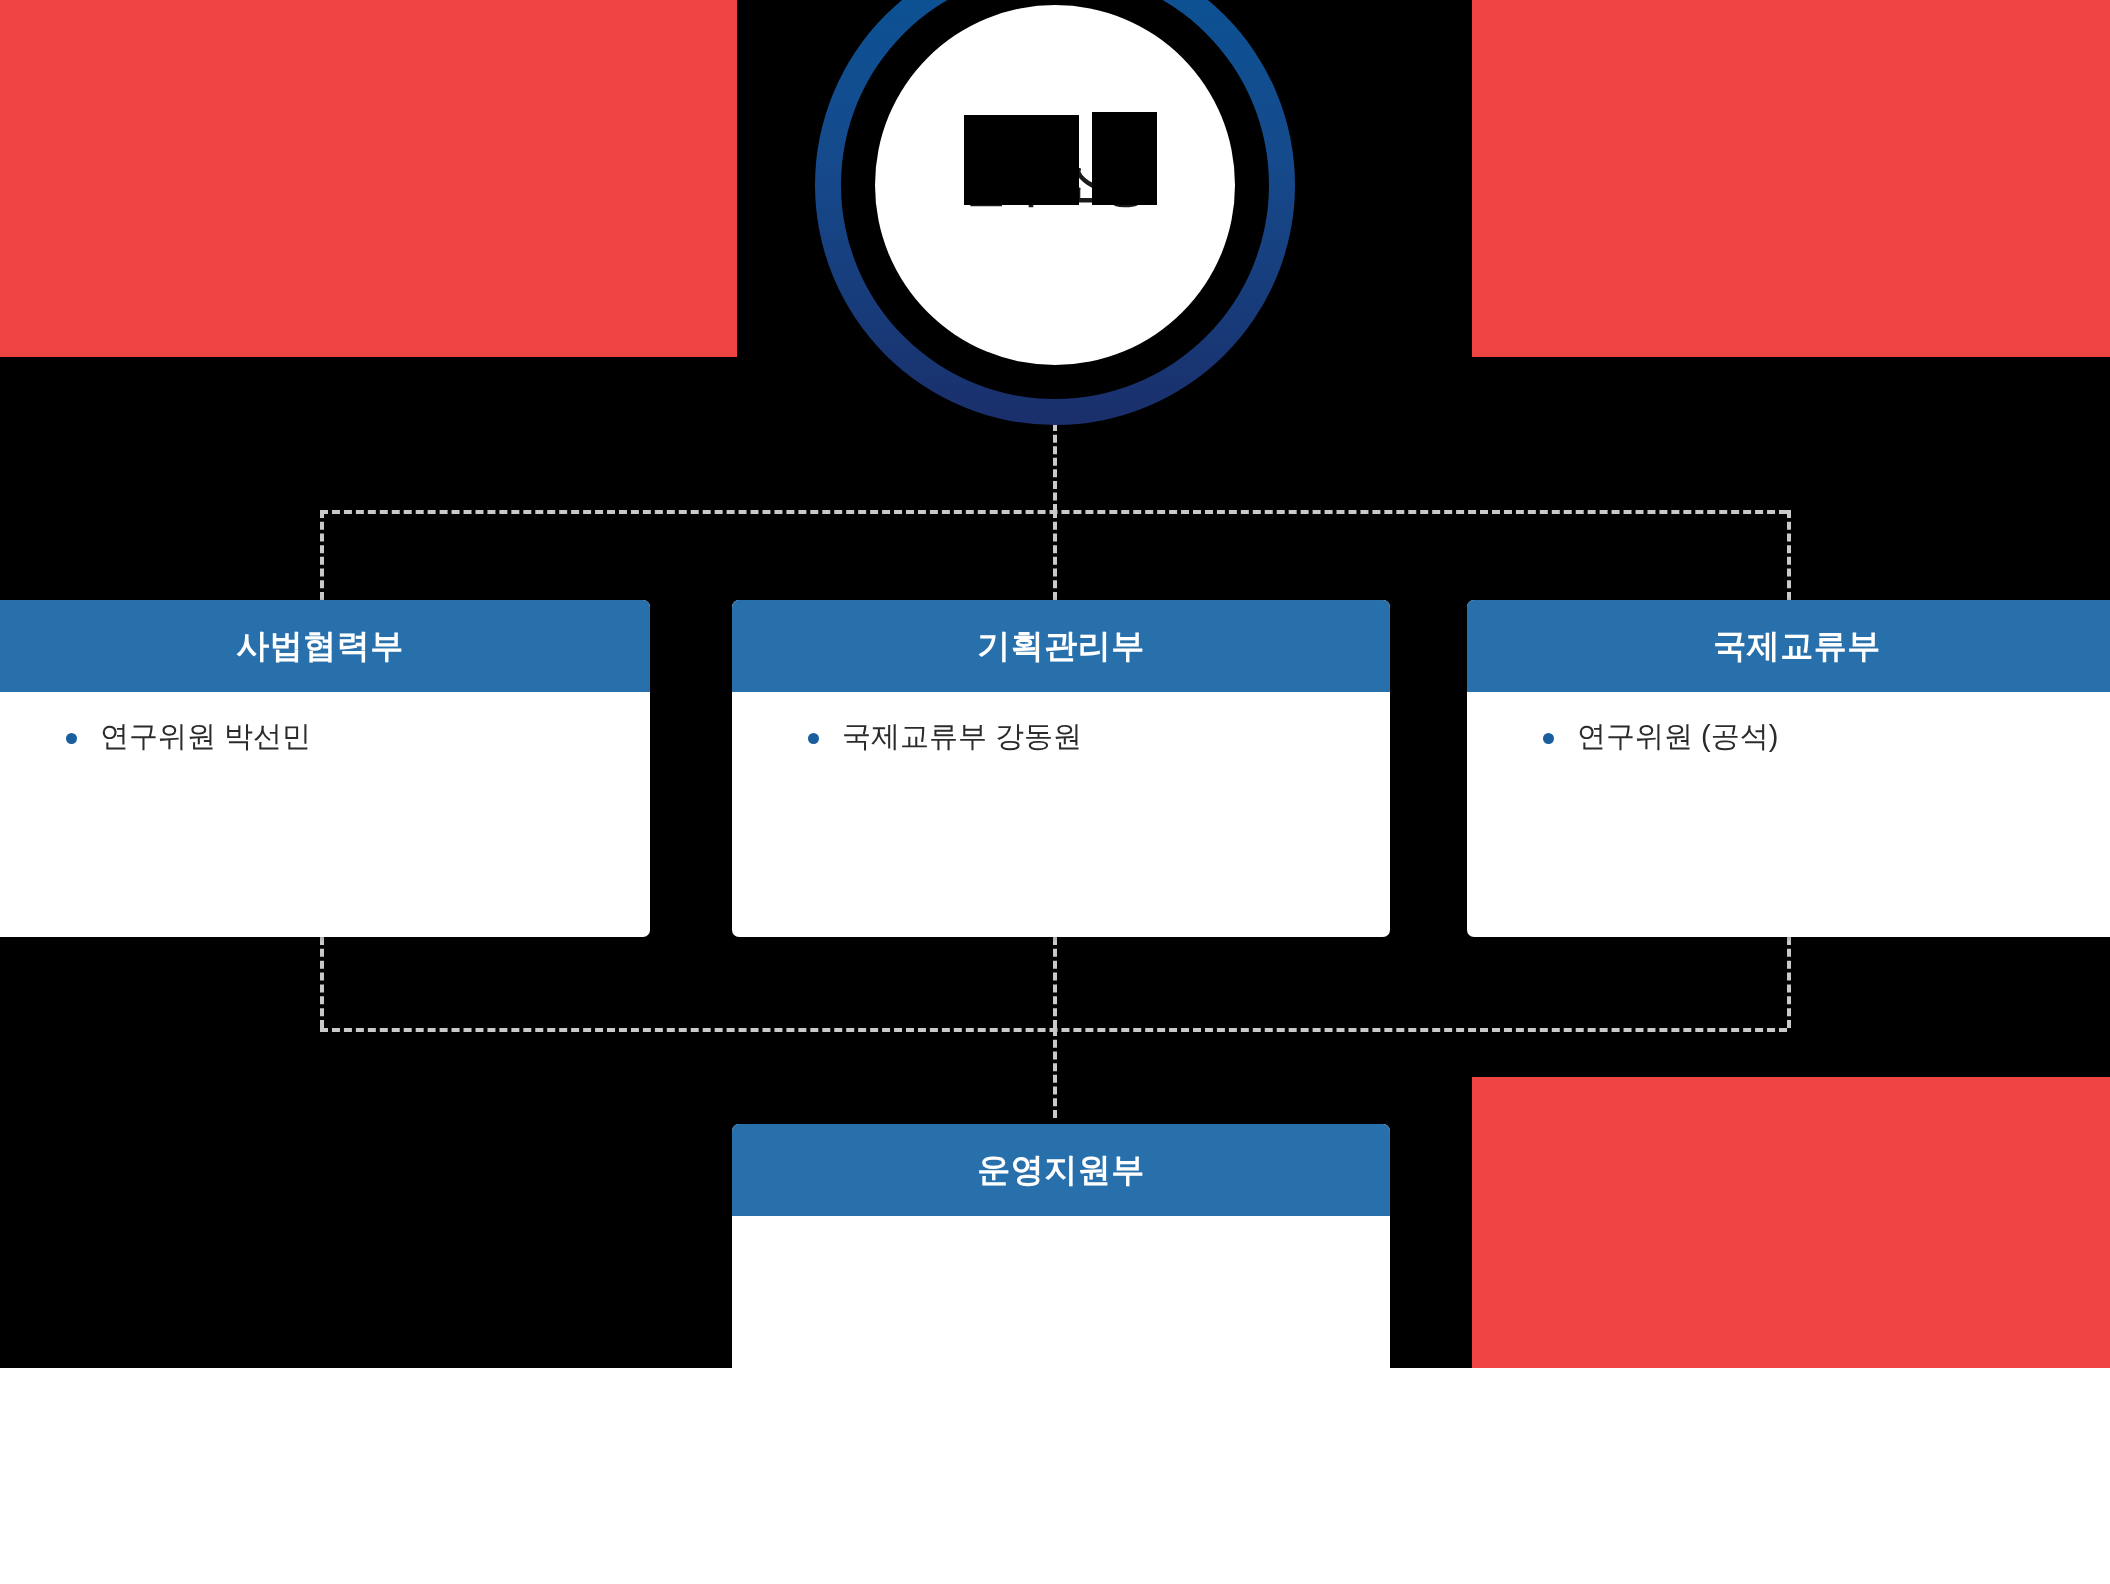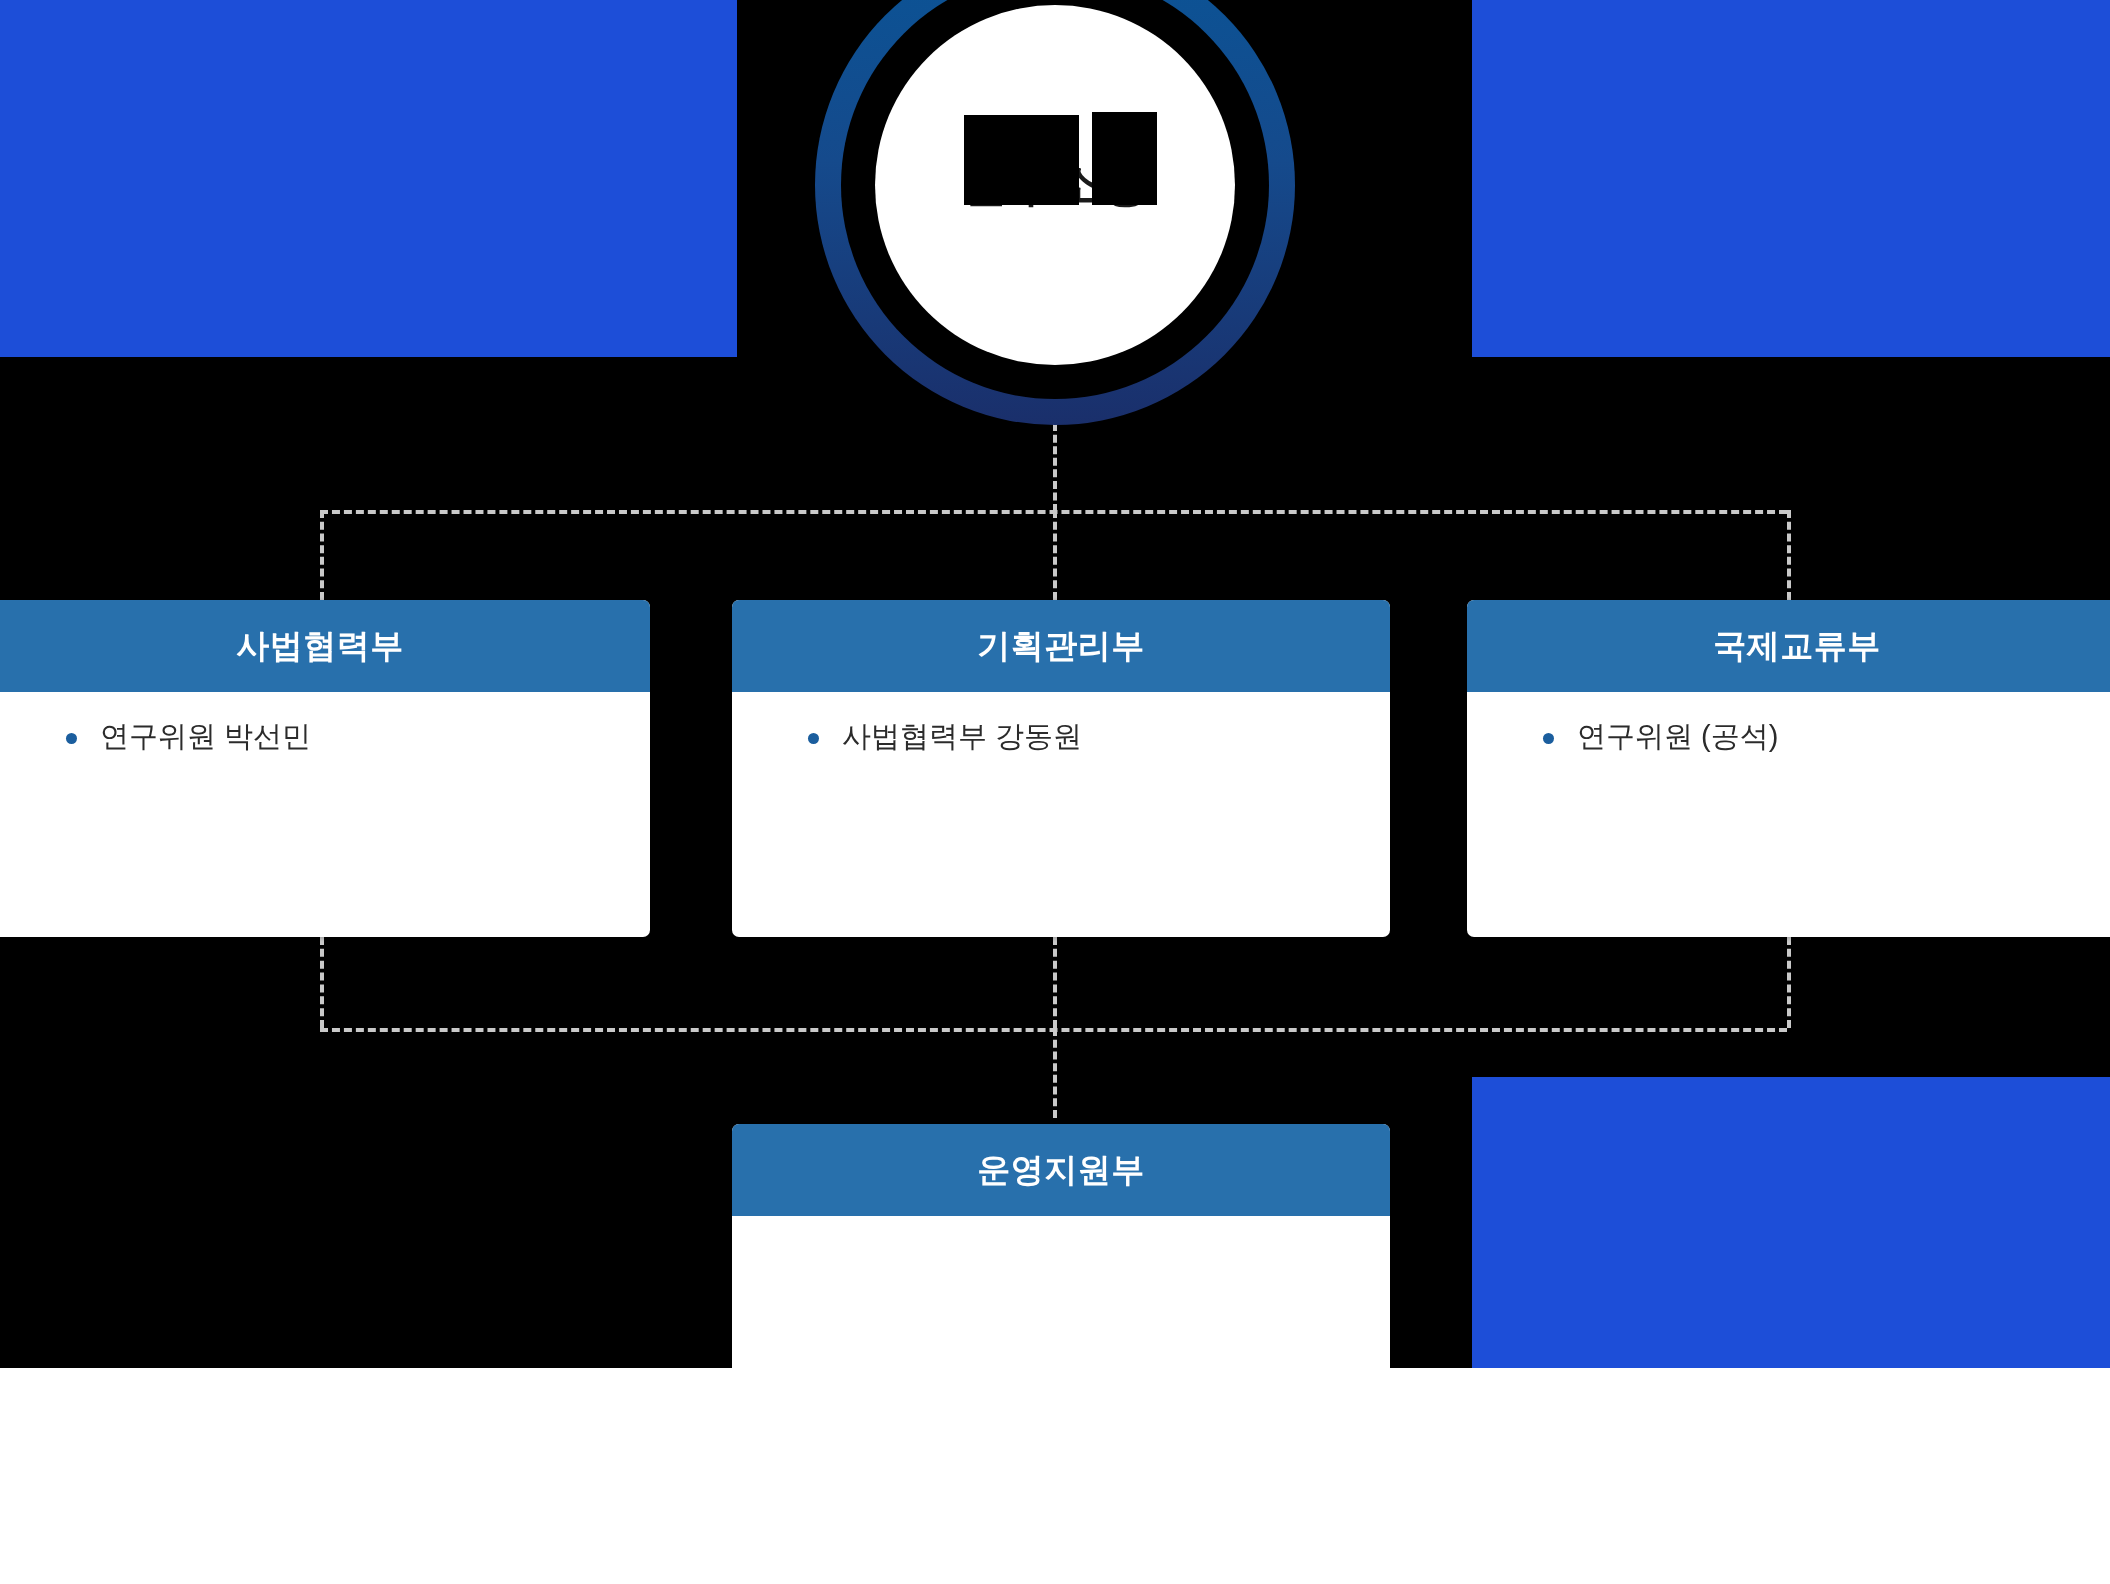--- a/index.html
+++ b/index.html
@@ -4,21 +4,21 @@
 <style>
   html, body {
     margin: 0;
     padding: 0;
     background: #ffffff;
   }
   #stage {
     position: relative;
     width: 2110px;
     height: 1368px;
-    background: #1d4ed8;
+    background: #ef4444;
     overflow: hidden;
     font-family: "Liberation Sans", "DejaVu Sans", sans-serif;
   }
 
   
   .blk {
     position: absolute;
     background: #000000;
   }
   #blk-top-center { left: 737px;  top: 0px;    width: 735px;  height: 357px; }
@@ -186,21 +186,21 @@
       <ul class="member-list">
         <li class="member-item">연구위원 박선민</li>
       </ul>
     </div>
   </div>
 
   <div class="card" id="card-1">
     <div class="card-header">기획관리부</div>
     <div class="card-body">
       <ul class="member-list">
-        <li class="member-item">사법협력부 강동원</li>
+        <li class="member-item">국제교류부 강동원</li>
       </ul>
     </div>
   </div>
 
   <div class="card" id="card-2">
     <div class="card-header">국제교류부</div>
     <div class="card-body">
       <ul class="member-list">
         <li class="member-item">연구위원 (공석)</li>
       </ul>

